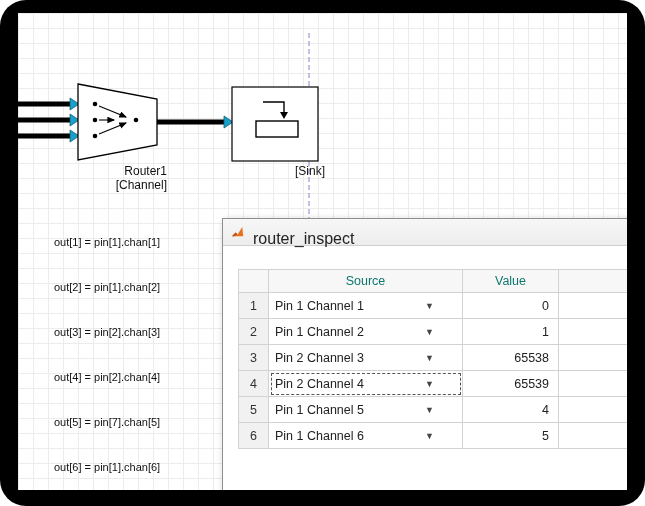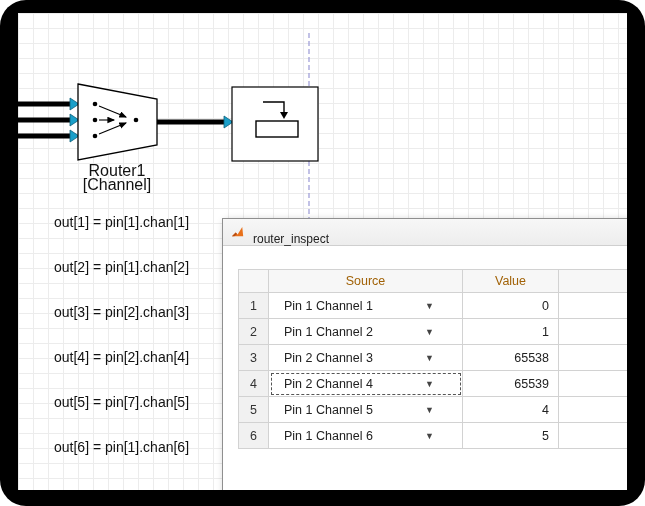--- a/index.html
+++ b/index.html
@@ -2,39 +2,39 @@
 <html><head>
 <meta charset="utf-8">
 <style>
   html,body{margin:0;padding:0;background:#ffffff;}
   body{width:645px;height:506px;position:relative;font-family:"Liberation Sans",sans-serif;}
   .frame{position:absolute;left:0;top:0;width:645px;height:506px;background:#000;border-radius:26px;}
   .canvas{position:absolute;left:18px;top:13px;width:609px;height:477px;background:#fff;overflow:hidden;
     background-image:linear-gradient(#ececec 1px,transparent 1px),linear-gradient(90deg,#ececec 1px,transparent 1px);
     background-size:15px 15px;}
   .diagram-svg{position:absolute;left:0;top:0;}
-  .blocklabel{position:absolute;text-align:center;font-size:16px;color:#111;line-height:14px;}
-  .routing{position:absolute;left:36px;top:172px;font-size:14px;color:#111;line-height:15px;white-space:pre;}
+  .blocklabel{position:absolute;text-align:right;font-size:12px;color:#111;line-height:14px;}
+  .routing{position:absolute;left:36px;top:192px;font-size:11px;color:#111;line-height:15px;white-space:pre;}
   
   .dialog{position:absolute;left:204px;top:205px;width:420px;height:290px;background:#fff;
     border:1px solid #8f8f8f;box-shadow:3px 3px 8px rgba(0,0,0,.3);}
   .titlebar{height:26px;background:linear-gradient(#f7f7f7,#ededed);border-bottom:1px solid #cfcfcf;
     display:flex;align-items:center;padding-left:8px;}
   .titlebar .ticon{width:15px;height:15px;margin-right:7px;flex:0 0 auto;}
-  .titlebar .ttext{font-size:12px;color:#222;margin-top:13px;}
+  .titlebar .ttext{font-size:16px;color:#222;margin-top:13px;}
   .tbl{position:absolute;left:15px;top:50px;width:400px;border-top:1px solid #d2d2d2;border-left:1px solid #d2d2d2;}
   .trow{display:flex;height:26px;}
   .trow.head{height:23px;}
   .cell{border-right:1px solid #d2d2d2;border-bottom:1px solid #d2d2d2;box-sizing:border-box;
     font-size:12.5px;color:#222;display:flex;align-items:center;position:relative;background:#fff;}
   .cell.num{width:30px;justify-content:center;background:#f1f1f1;color:#333;}
-  .cell.source{width:194px;padding-left:15px;}
+  .cell.source{width:194px;padding-left:6px;}
   .cell.value{width:96px;justify-content:flex-end;padding-right:9px;text-align:right;}
   .cell.extra{width:80px;}
-  .head .cell{background:#f7f7f7;justify-content:center;padding:0;color:#a16207;}
+  .head .cell{background:#f7f7f7;justify-content:center;padding:0;color:#0f766e;}
   .dd{position:absolute;right:28px;top:50%;transform:translateY(-50%);font-size:9px;color:#444;cursor:pointer;}
   .cell.selected{outline:1px dashed #555;outline-offset:-3px;}
 </style>
 </head>
 <body>
 
 <div class="frame">
   <div class="canvas">
 
     <svg class="diagram-svg" width="609" height="477" viewBox="0 0 609 477">
@@ -81,20 +81,21 @@
           <rect x="238" y="108" width="42" height="16" fill="#fff" stroke="#000" stroke-width="1.4"></rect>
         </g>
       </g>
     </svg>
 
     <div class="blocklabel" style="left:49px;top:151px;width:100px;">
       <div>Router1</div>
       <div>[Channel]</div>
     </div>
     <div class="blocklabel" style="left:207px;top:151px;width:100px;">
+      <div>[Sink]</div>
     </div>
 
     <div class="routing">
       <div>out[1] = pin[1].chan[1]</div>
       <div>out[2] = pin[1].chan[2]</div>
       <div>out[3] = pin[2].chan[3]</div>
       <div>out[4] = pin[2].chan[4]</div>
       <div>out[5] = pin[7].chan[5]</div>
       <div>out[6] = pin[1].chan[6]</div>
     </div>

